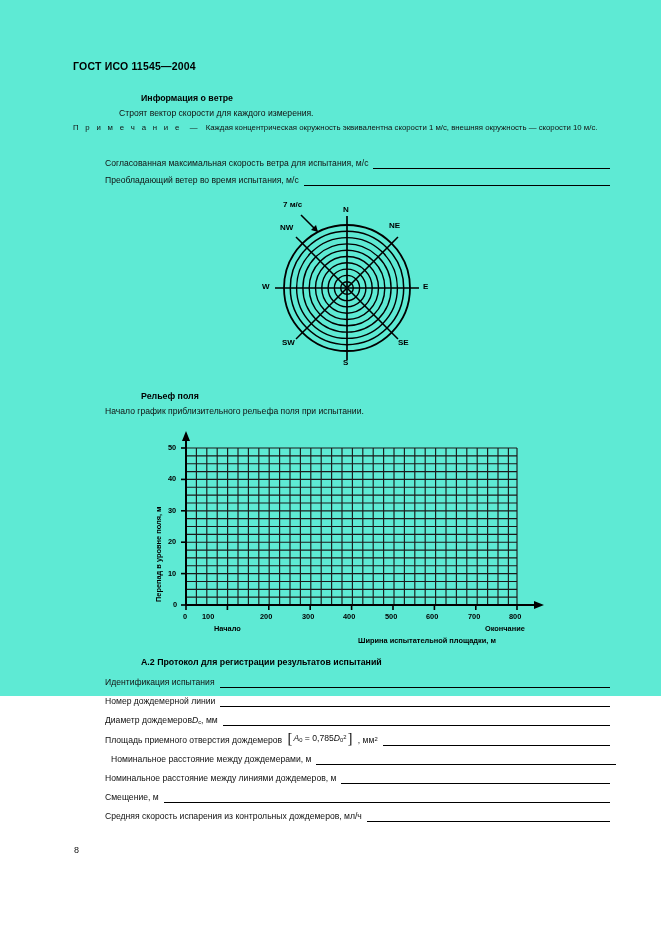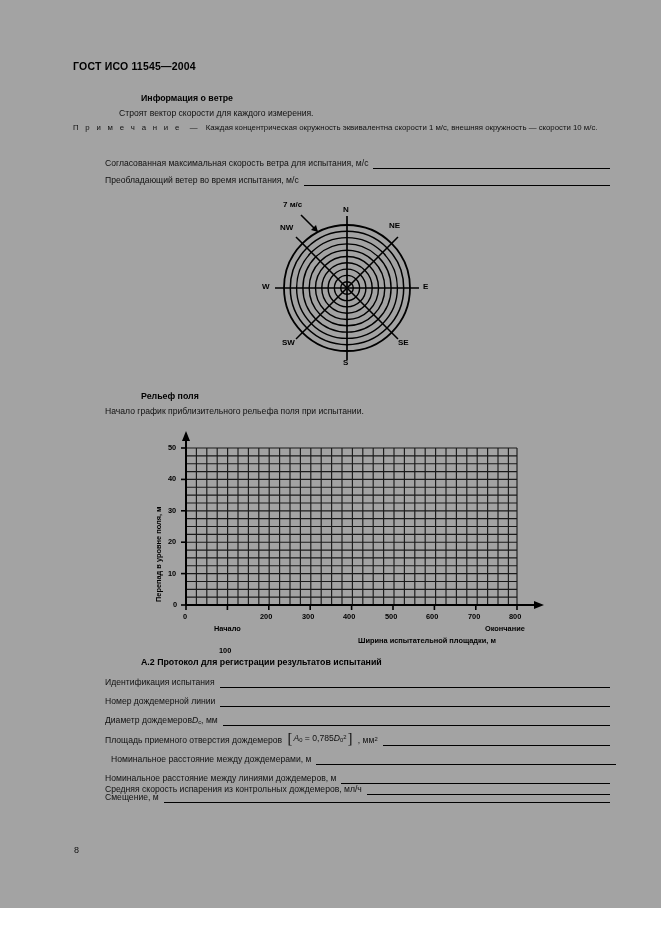--- a/index.html
+++ b/index.html
@@ -12,22 +12,22 @@
     height: 935px;
     position: relative;
     font-family: "Liberation Sans", sans-serif;
     color: #000000;
     overflow: hidden;
   }
   .page {
     position: absolute;
     left: 0; top: 0;
     width: 661px;
-    height: 908px;
-    background: #a3a3a3;
+    height: 696px;
+    background: #5eead4;
   }
 
   
   .doc-header {
     position: absolute;
     left: 73px;
     top: 60px;
     font-size: 10.5px;
     font-weight: bold;
     letter-spacing: 0.2px;
@@ -303,21 +303,21 @@
     
     <div class="ax-num" style="left:38px; top:13px;">50</div>
     <div class="ax-num" style="left:38px; top:44px;">40</div>
     <div class="ax-num" style="left:38px; top:76px;">30</div>
     <div class="ax-num" style="left:38px; top:107px;">20</div>
     <div class="ax-num" style="left:38px; top:139px;">10</div>
     <div class="ax-num" style="left:43px; top:170px;">0</div>
 
     
     <div class="ax-num" style="left:53px;  top:182px;">0</div>
-    <div class="ax-num" style="left:89px;  top:182px;margin-top:34px;">100</div>
+    <div class="ax-num" style="left:72px;  top:182px;">100</div>
     <div class="ax-num" style="left:130px; top:182px;">200</div>
     <div class="ax-num" style="left:172px; top:182px;">300</div>
     <div class="ax-num" style="left:213px; top:182px;">400</div>
     <div class="ax-num" style="left:255px; top:182px;">500</div>
     <div class="ax-num" style="left:296px; top:182px;">600</div>
     <div class="ax-num" style="left:338px; top:182px;">700</div>
     <div class="ax-num" style="left:379px; top:182px;">800</div>
 
     
     <div class="ax-cap" style="left:84px;  top:194px;">Начало</div>
@@ -366,20 +366,20 @@
   <div class="fill-row" style="left:105px; top:773px; width:505px;">
     <span class="lbl">Номинальное расстояние между линиями дождемеров, м</span>
     <span class="rule"></span>
   </div>
 
   <div class="fill-row" style="left:105px; top:792px; width:505px;">
     <span class="lbl">Смещение, м</span>
     <span class="rule"></span>
   </div>
 
-  <div class="fill-row" style="left:105px; top:784px; width:505px;">
+  <div class="fill-row" style="left:105px; top:811px; width:505px;">
     <span class="lbl">Средняя скорость испарения из контрольных дождемеров, мл/ч</span>
     <span class="rule"></span>
   </div>
 
   <div class="page-num">8</div>
 
 </div>
 
 </body></html>

